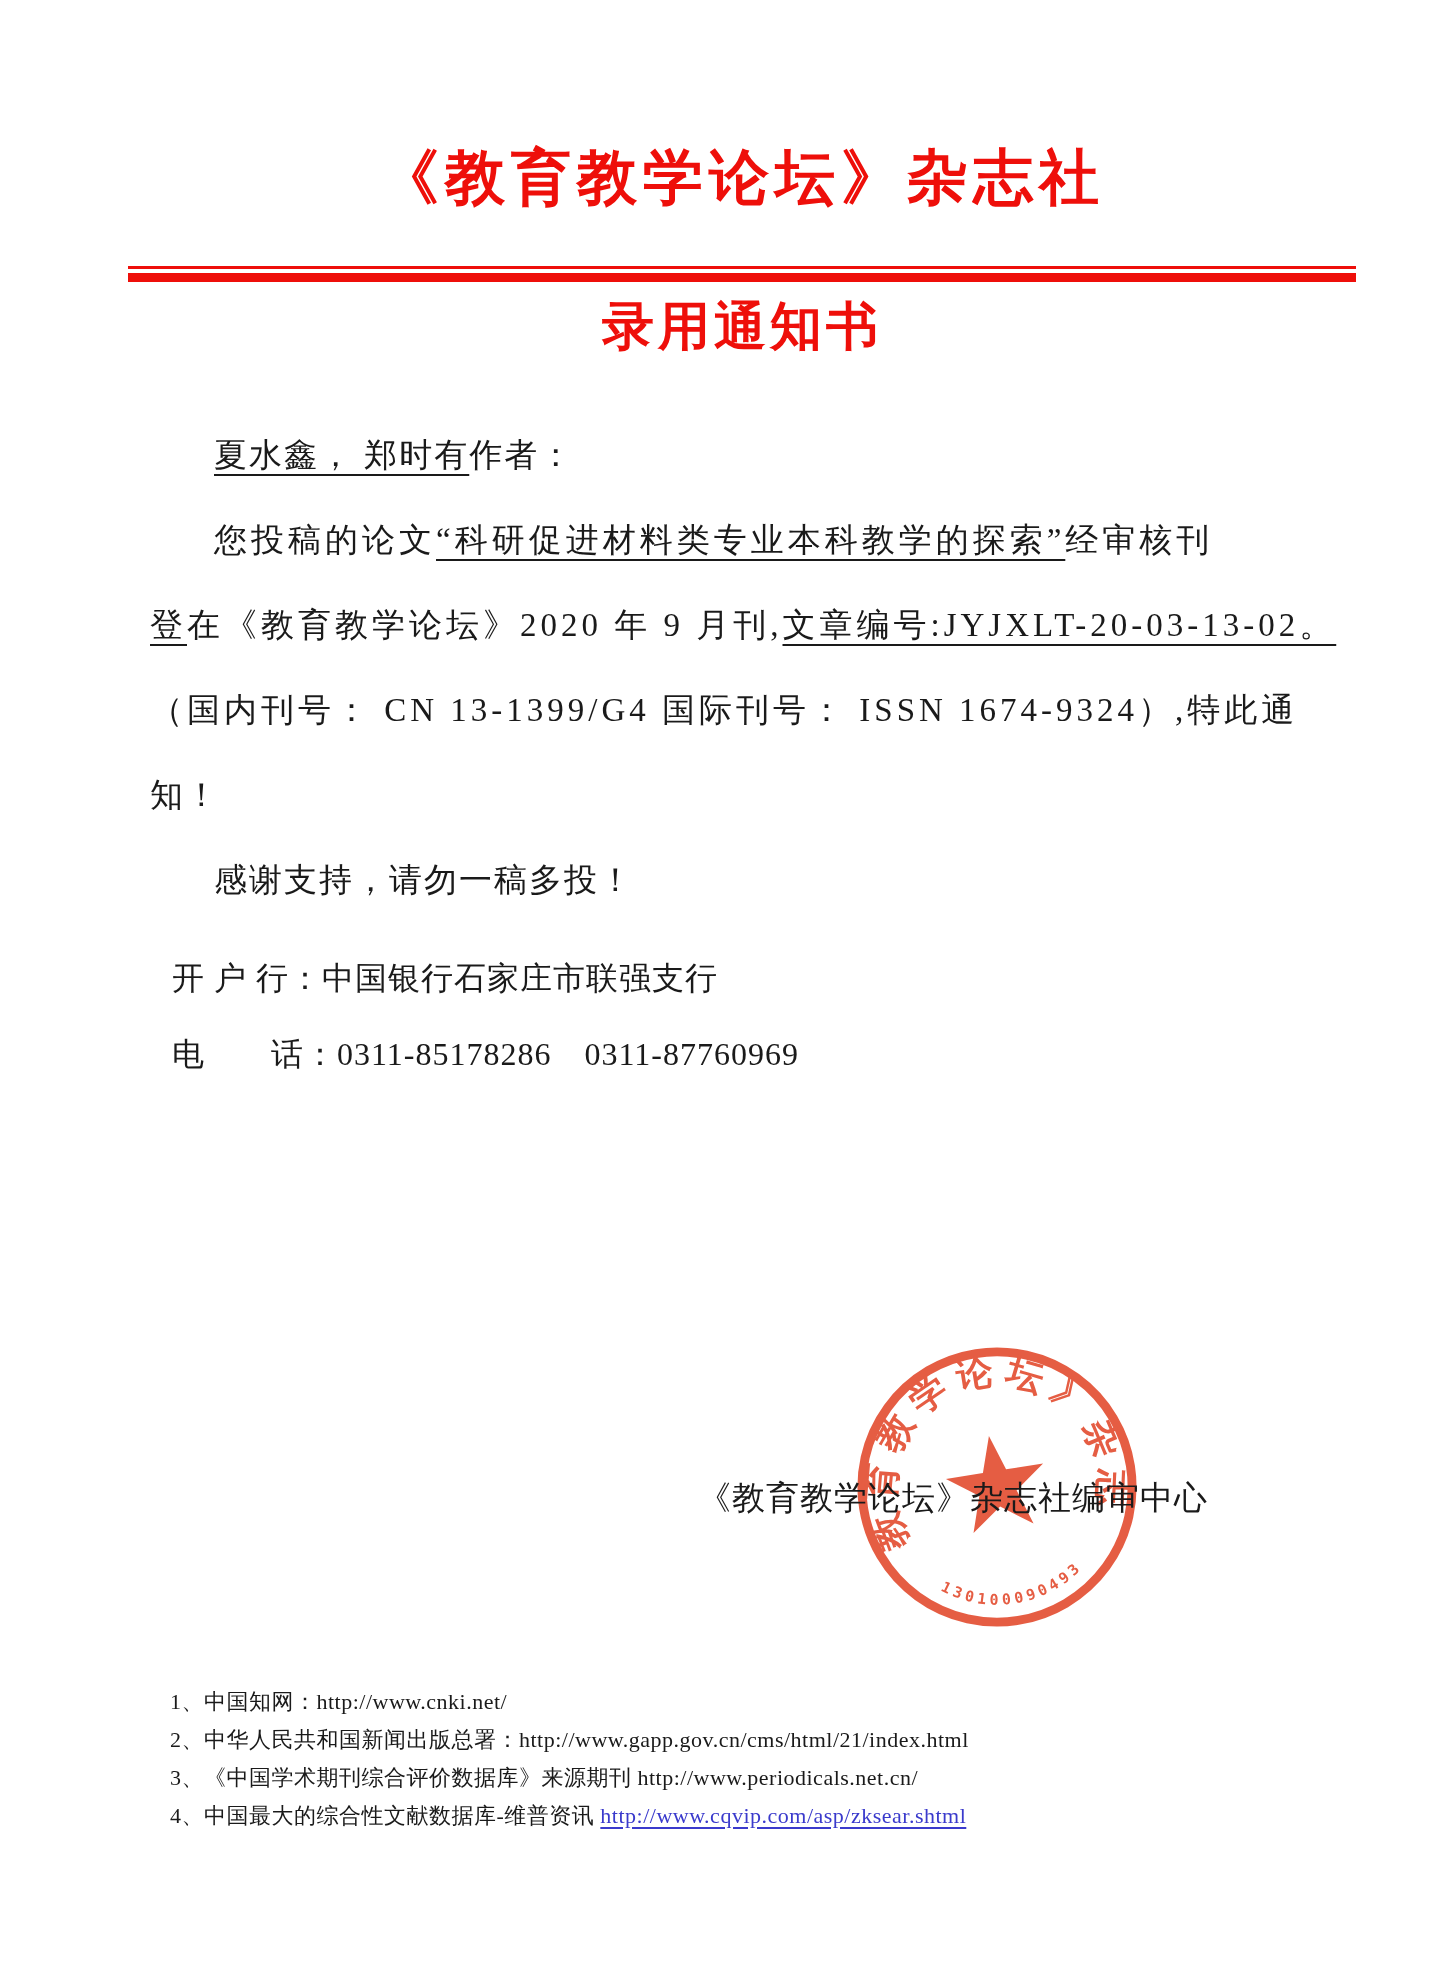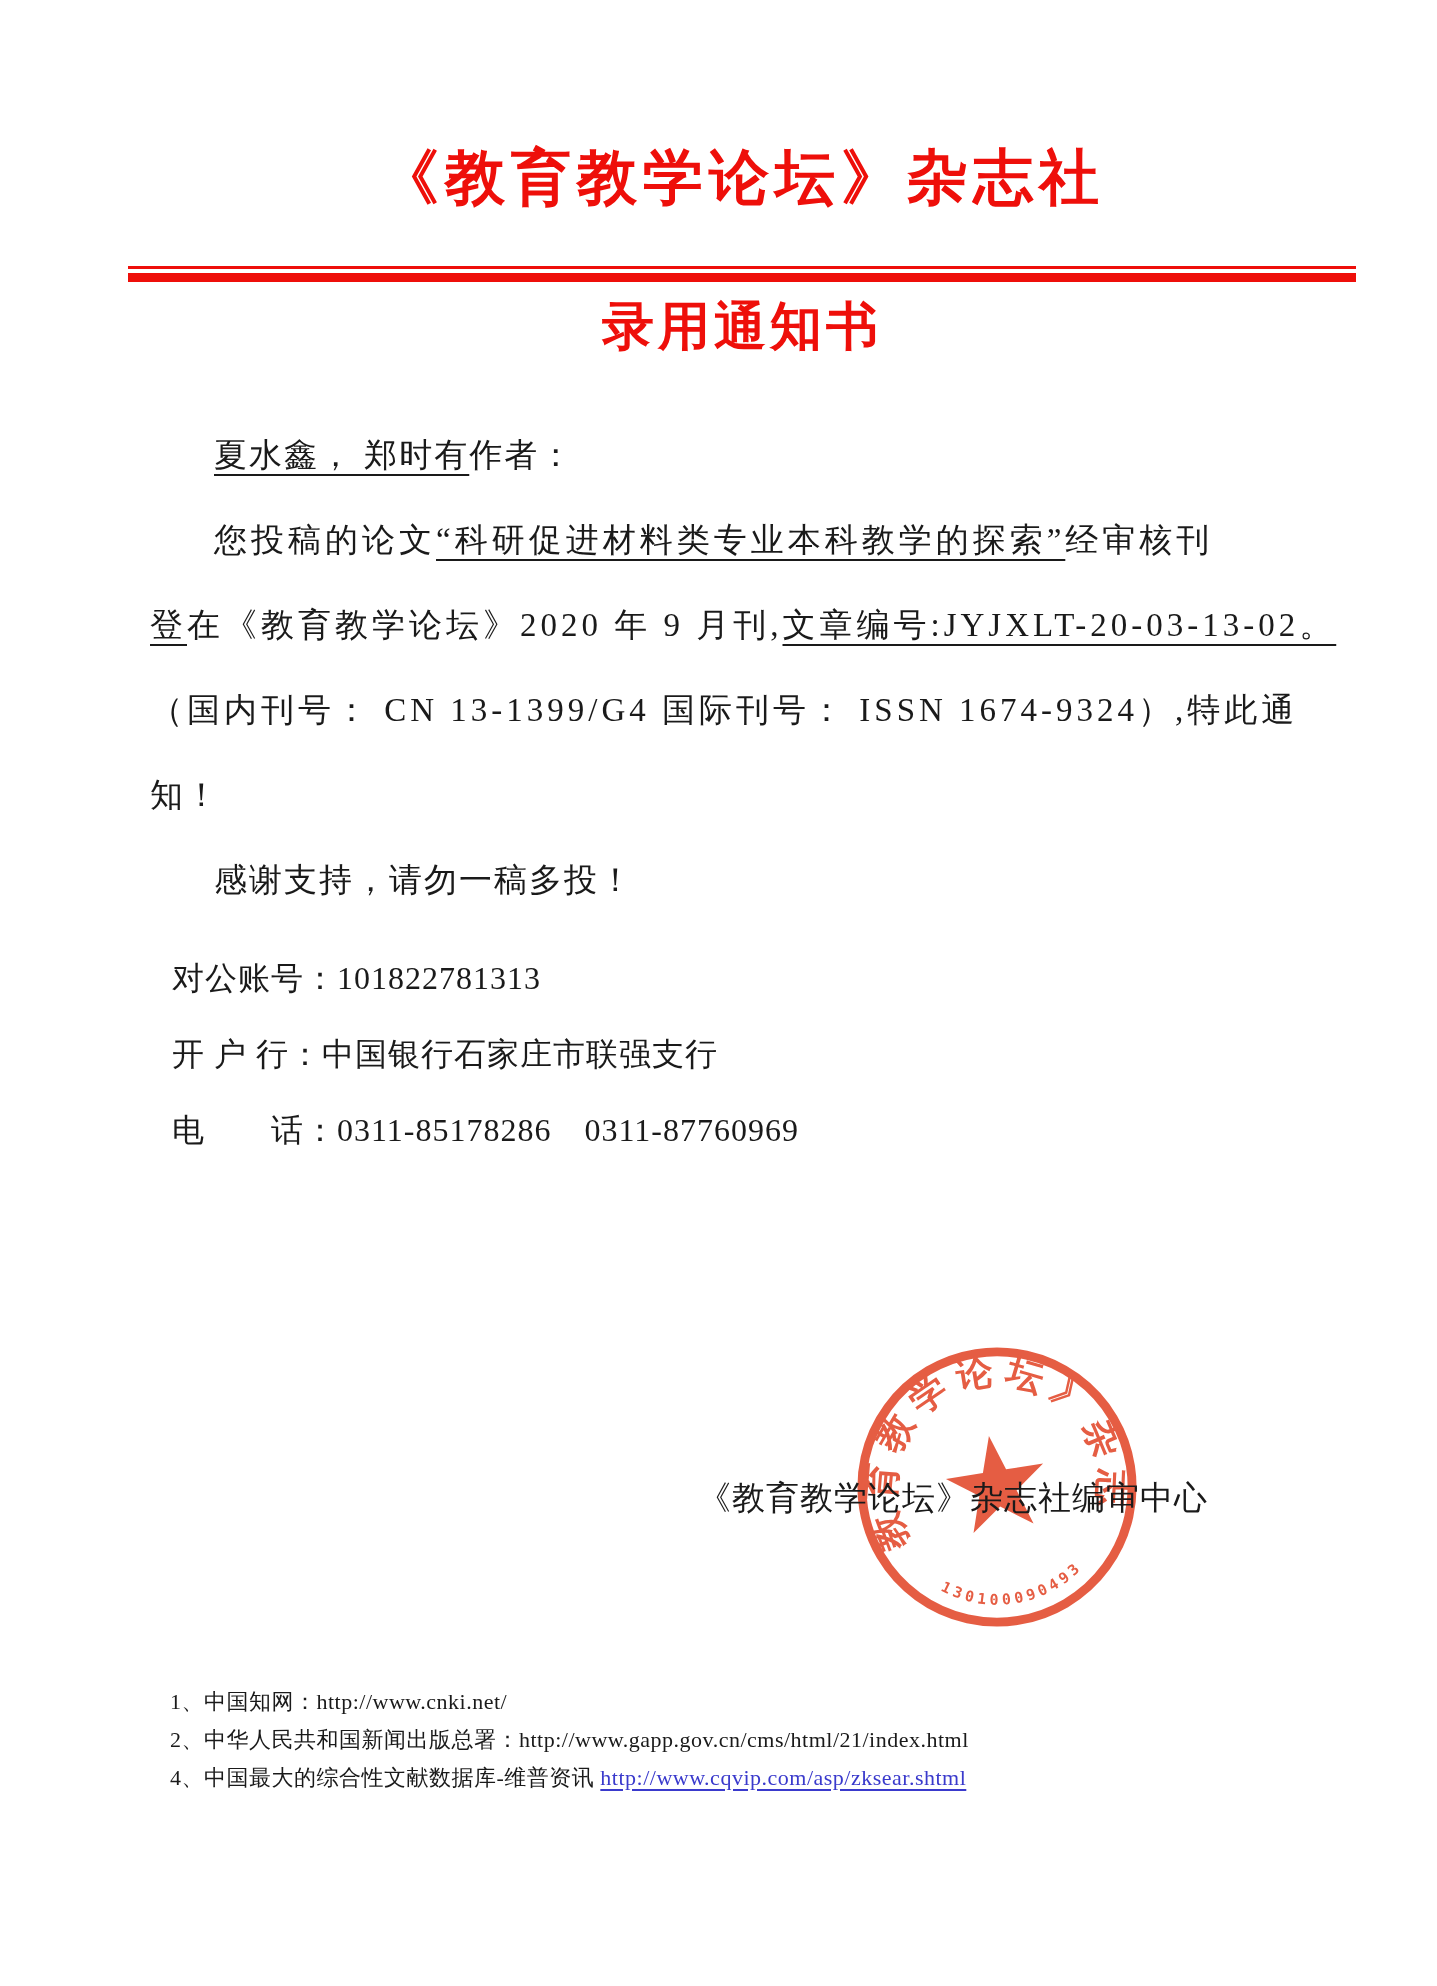--- a/index.html
+++ b/index.html
@@ -93,21 +93,20 @@
   <div class="body-block">
     <p class="indent ls-short"><span class="u">夏水鑫， 郑时有</span><span>作者：</span></p>
     <p class="indent ls-long"><span>您投稿的论文</span><span class="u">“科研促进材料类专业本科教学的探索”</span><span>经审核刊</span></p>
     <p class="ls-long"><span class="u">登</span><span>在《教育教学论坛》2020 年 9 月刊,</span><span class="u">文章编号:JYJXLT-20-03-13-02。</span></p>
     <p class="ls-long">（国内刊号： CN 13-1399/G4 国际刊号： ISSN 1674-9324）,特此通</p>
     <p class="ls-short">知！</p>
     <p class="indent ls-short">感谢支持，请勿一稿多投！</p>
   </div>
 
   <div class="account-block">
-    <div class="account-row"><span>对公账号：</span><span>101822781313</span></div>
     <div class="account-row"><span>开 户 行：</span><span>中国银行石家庄市联强支行</span></div>
     <div class="account-row"><span>电　　话：</span><span>0311-85178286　0311-87760969</span></div>
   </div>
 
   <div class="stamp">
     <svg viewBox="0 0 300 300" width="298" height="298">
       <g transform="rotate(-9 150 150)" fill="#e2472a" stroke="none">
         <circle cx="150" cy="150" r="136" fill="none" stroke="#e2472a" stroke-width="9"></circle>
         <path id="sealRingPath" d="M 65 210 A 104 104 0 1 1 235 210" fill="none"></path>
         <text font-size="37" font-weight="bold" font-family="Liberation Serif, DejaVu Serif, serif" letter-spacing="9">
@@ -120,16 +119,17 @@
         </text>
       </g>
     </svg>
   </div>
 
   <div class="sig-org">《教育教学论坛》杂志社编审中心</div>
 
   <div class="footer-block">
     <div class="footer-line"><span>1、中国知网：</span><span class="footer-url">http://www.cnki.net/</span></div>
     <div class="footer-line"><span>2、中华人民共和国新闻出版总署：</span><span class="footer-url">http://www.gapp.gov.cn/cms/html/21/index.html</span></div>
+    <div class="footer-line"><span>3、《中国学术期刊综合评价数据库》来源期刊 </span><span class="footer-url">http://www.periodicals.net.cn/</span></div>
     <div class="footer-line"><span>4、中国最大的综合性文献数据库-维普资讯 </span><span class="footer-url link-url">http://www.cqvip.com/asp/zksear.shtml</span></div>
   </div>
 
 </div>
 
 </body></html>

